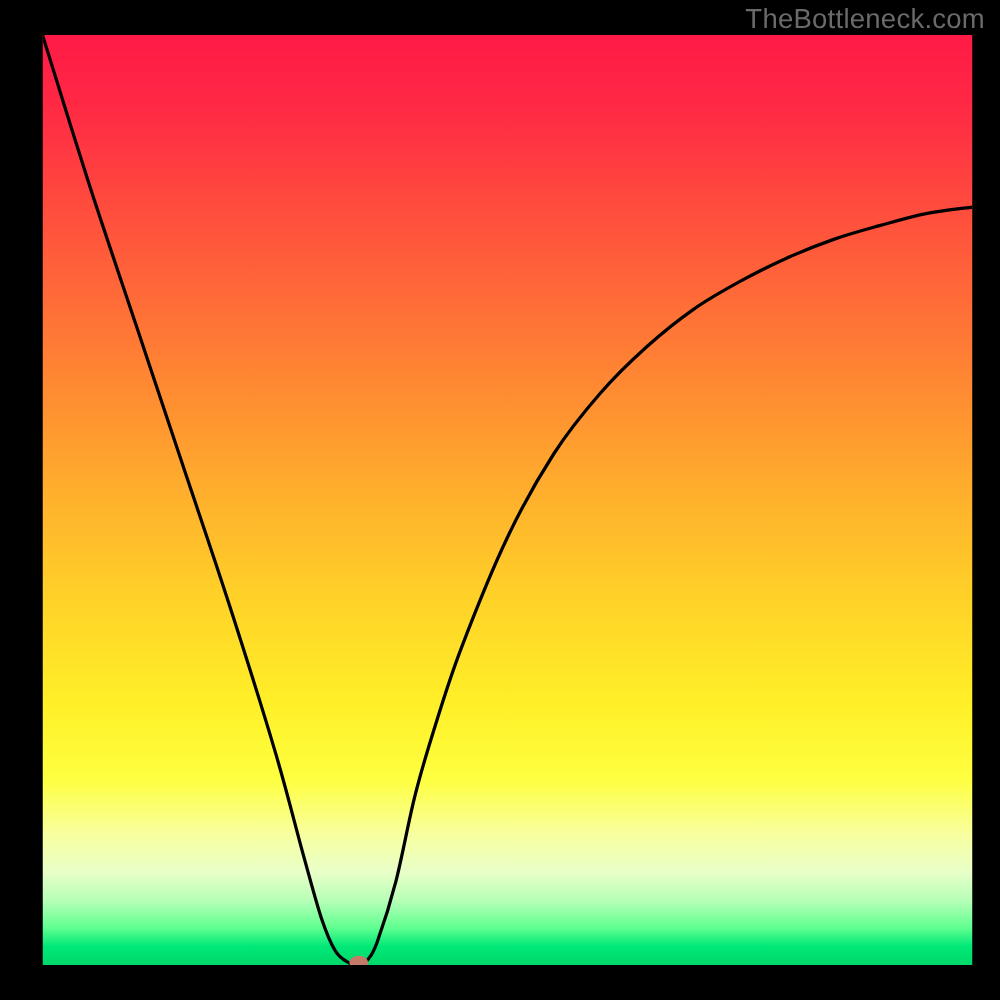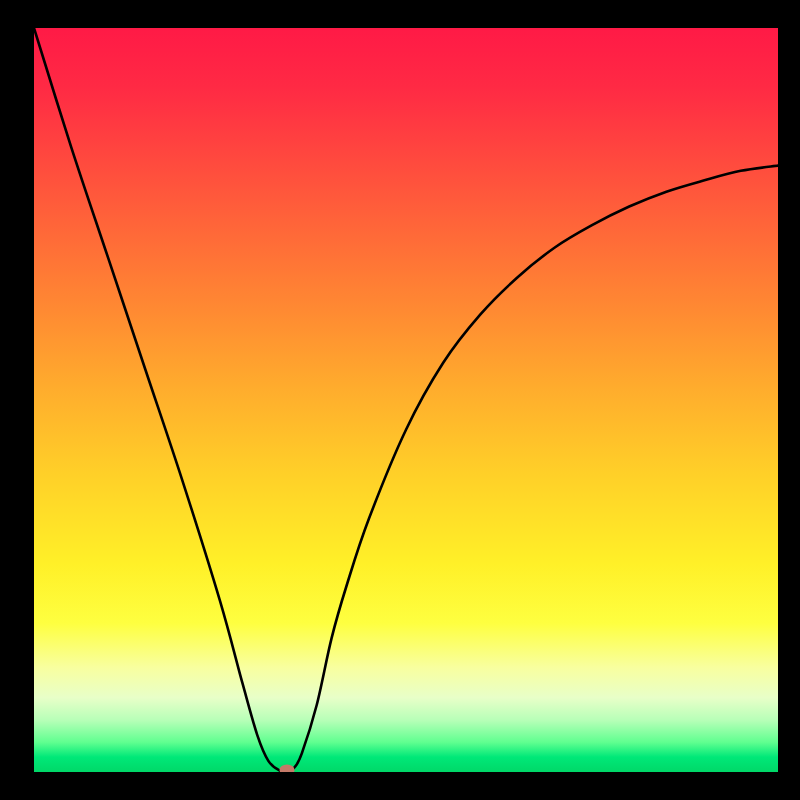--- a/index.html
+++ b/index.html
@@ -68,20 +68,21 @@
     background: #c47a68;
     border-radius: 50% / 50%;
     transform: translate(-50%, -50%);
     z-index: 3;
   }
 </style>
 </head>
 <body>
 
 <div class="frame">
+  <div class="watermark">TheBottleneck.com</div>
 
   <div class="plot-area">
     <div class="gradient"></div>
 
     <svg class="curve" viewBox="0 0 744 744" preserveAspectRatio="none">
       <path id="curve-path" d="M 0.00 0.00 C 6.20 19.84, 24.80 80.60, 37.20 119.04 C 49.60 157.48, 62.00 193.44, 74.40 230.64 C 86.80 267.84, 99.20 305.04, 111.60 342.24 C 124.00 379.44, 136.40 415.40, 148.80 453.84 C 161.20 492.28, 176.08 539.40, 186.00 572.88 C 195.92 606.36, 202.12 632.40, 208.32 654.72 C 214.52 677.04, 218.86 693.78, 223.20 706.80 C 227.54 719.82, 230.64 726.89, 234.36 732.84 C 238.08 738.79, 242.42 740.65, 245.52 742.51 C 248.62 744.37, 250.48 744.50, 252.96 744.00 C 255.44 743.50, 257.92 742.64, 260.40 739.54 C 262.88 736.44, 264.12 735.82, 267.84 725.40 C 271.56 714.98, 277.76 696.26, 282.72 677.04 C 287.68 657.82, 292.64 629.92, 297.60 610.08 C 302.56 590.24, 306.28 577.84, 312.48 558.00 C 318.68 538.16, 324.88 517.08, 334.80 491.04 C 344.72 465.00, 359.60 427.80, 372.00 401.76 C 384.40 375.72, 396.80 354.02, 409.20 334.80 C 421.60 315.58, 434.00 300.70, 446.40 286.44 C 458.80 272.18, 471.20 260.40, 483.60 249.24 C 496.00 238.08, 508.40 228.16, 520.80 219.48 C 533.20 210.80, 545.60 203.98, 558.00 197.16 C 570.40 190.34, 582.80 184.14, 595.20 178.56 C 607.60 172.98, 620.00 168.02, 632.40 163.68 C 644.80 159.34, 657.20 155.99, 669.60 152.52 C 682.00 149.05, 694.40 145.33, 706.80 142.85 C 719.20 140.37, 737.80 138.51, 744.00 137.64" fill="none" stroke="#000" stroke-width="2.6" stroke-linecap="round" stroke-linejoin="round"></path>
     </svg>
 
     <div class="marker" id="min-marker" style="left: 252.96px; top: 742px;"></div>
   </div>

